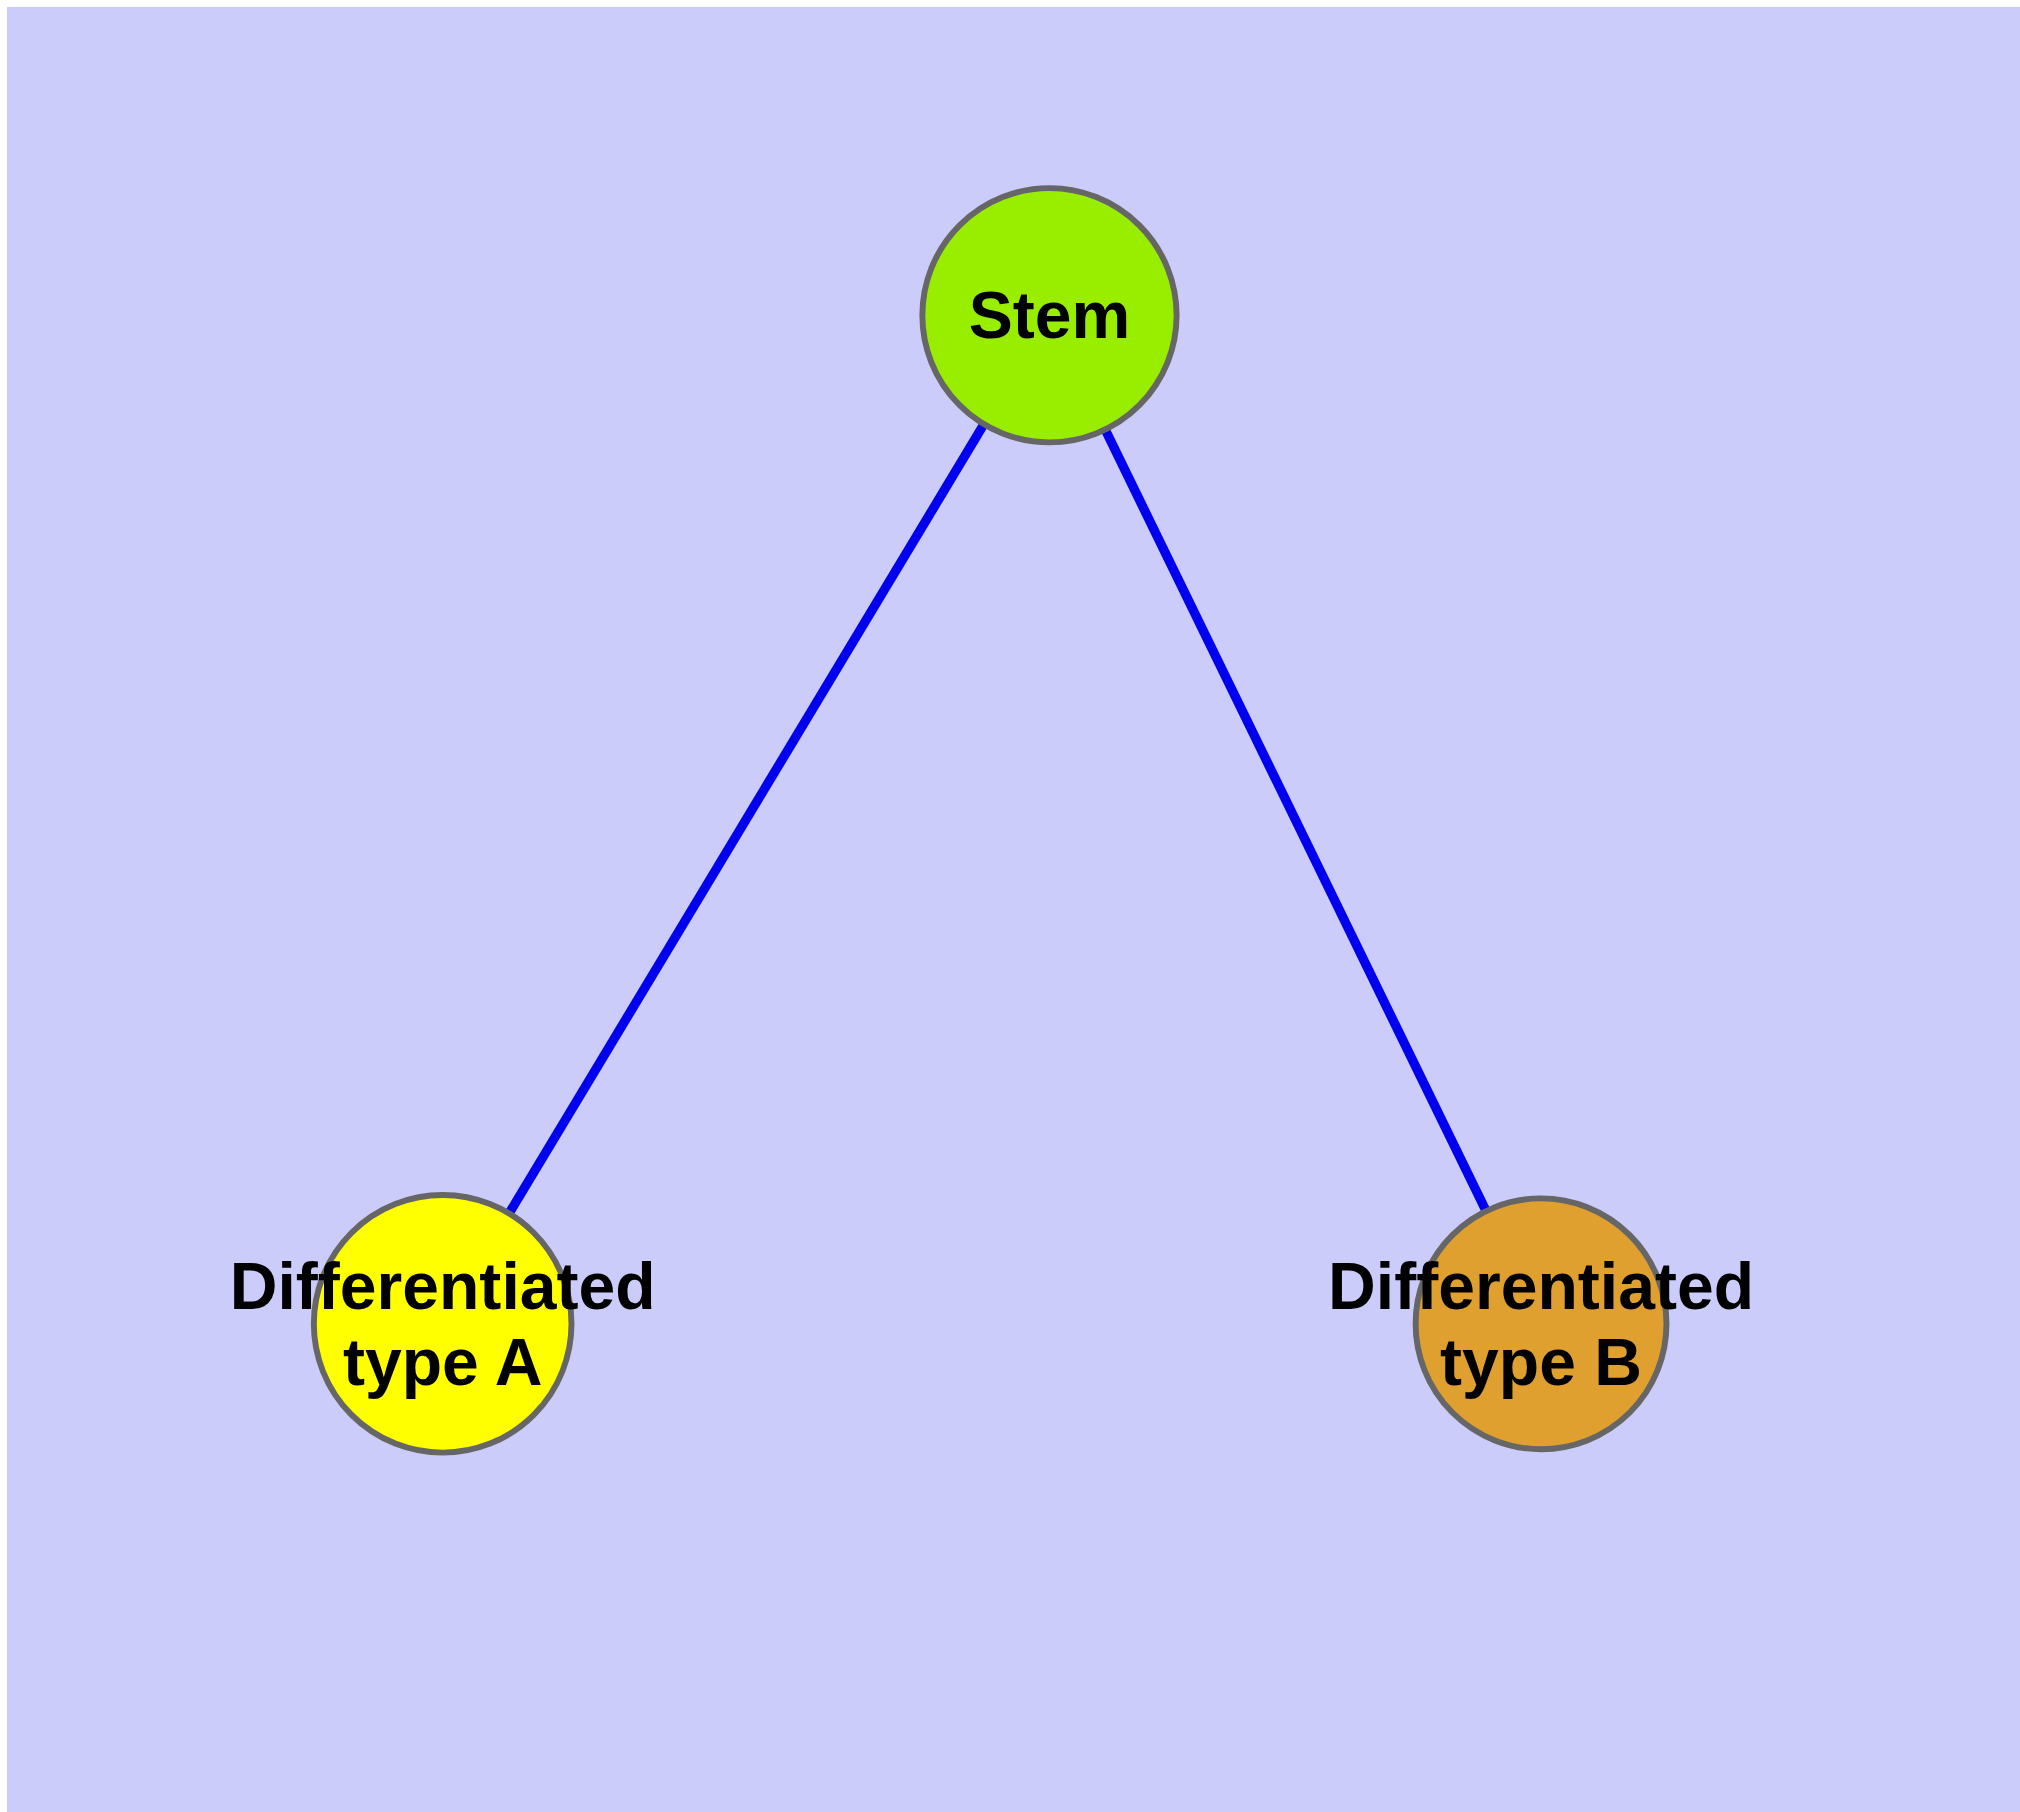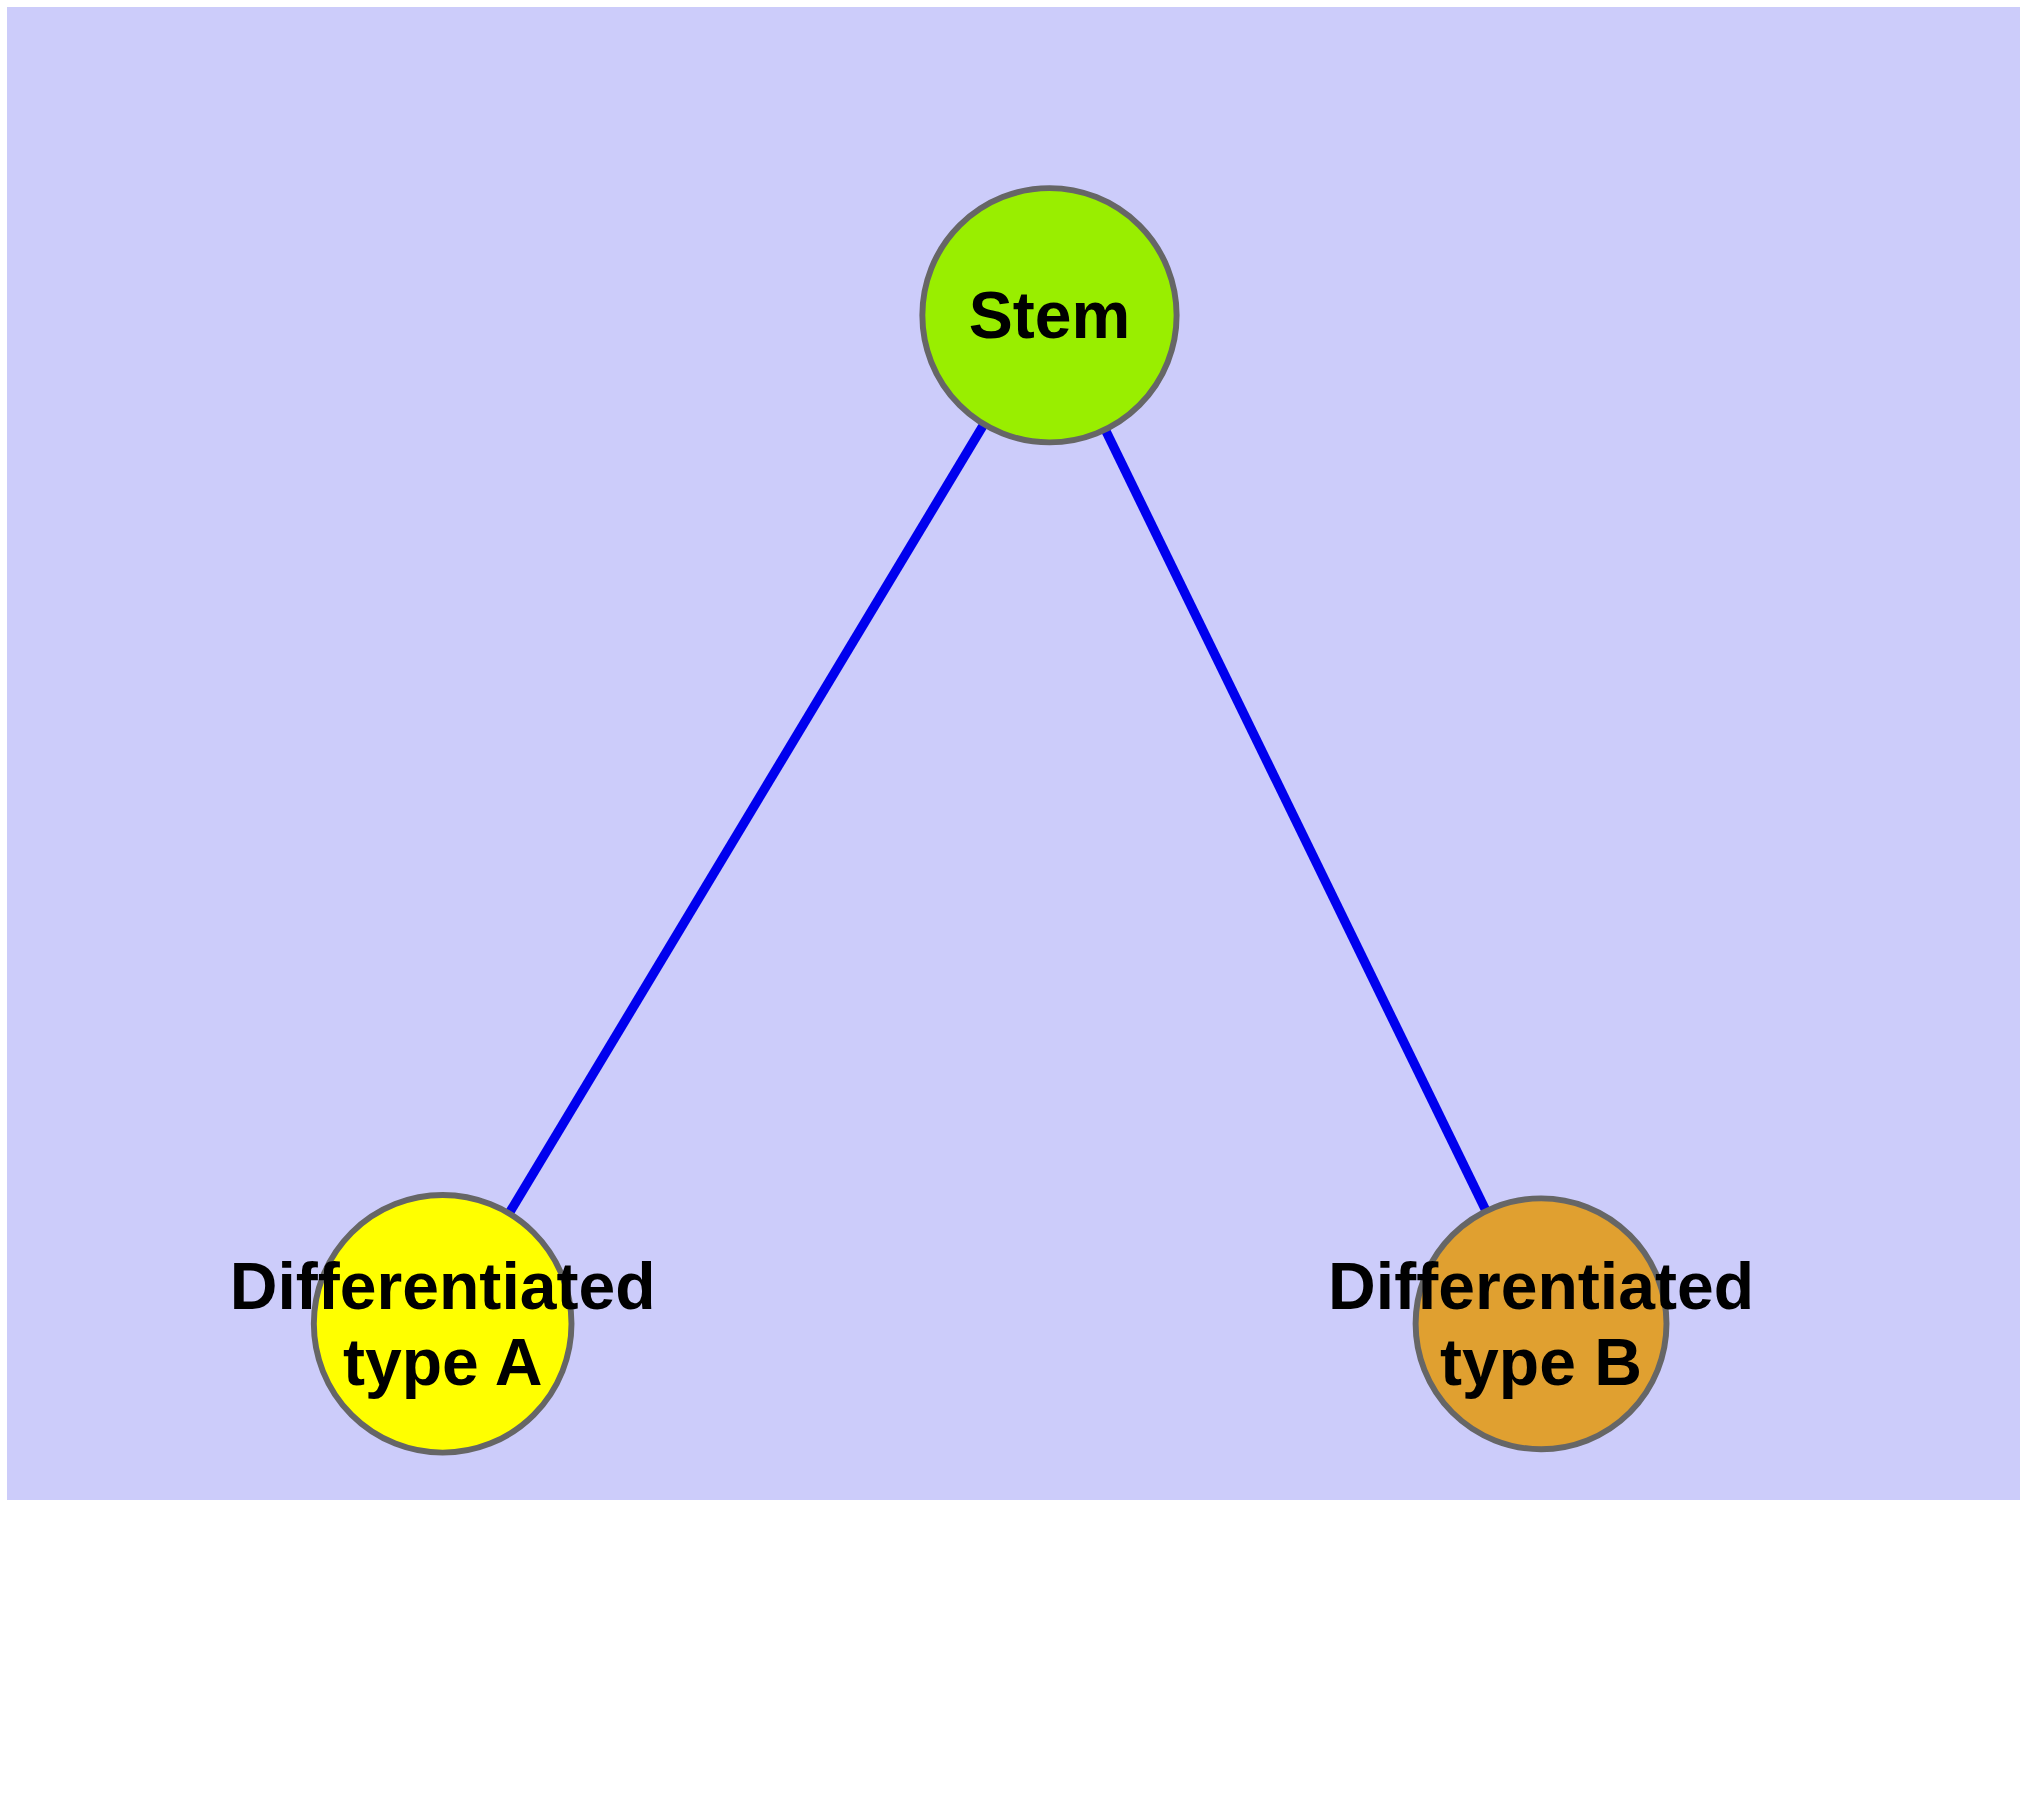--- a/index.html
+++ b/index.html
@@ -33,21 +33,21 @@
   .node-label {
     font-weight: bold;
     fill: #000000;
     text-anchor: middle;
     font-family: "Liberation Sans", sans-serif;
   }
 </style>
 </head>
 <body>
 
-<div id="canvas" style="background: rgb(255, 255, 255); width: 2021px; height: 1500px;">
+<div id="canvas" style="background: rgb(255, 255, 255); width: 2021px; height: 1812px;">
 
   <div id="plot-background" style="background: rgb(204, 204, 250);"></div>
 
   <svg id="graph-svg" viewBox="0 0 2384 2138">
 
     <g>
       <line id="edge-stem-to-diff-a" x1="1160.6668614443545" y1="500.52854033689687" x2="600.3642470697208" y2="1431.7577457919444" stroke="#0000ee" stroke-width="11" stroke-linecap="butt"></line>
       <line id="edge-stem-to-diff-b" x1="1303.7188929902434" y1="506.8370390661889" x2="1753.1573589162933" y2="1428.9607881213603" stroke="#0000ee" stroke-width="11" stroke-linecap="butt"></line>
     </g>
 

